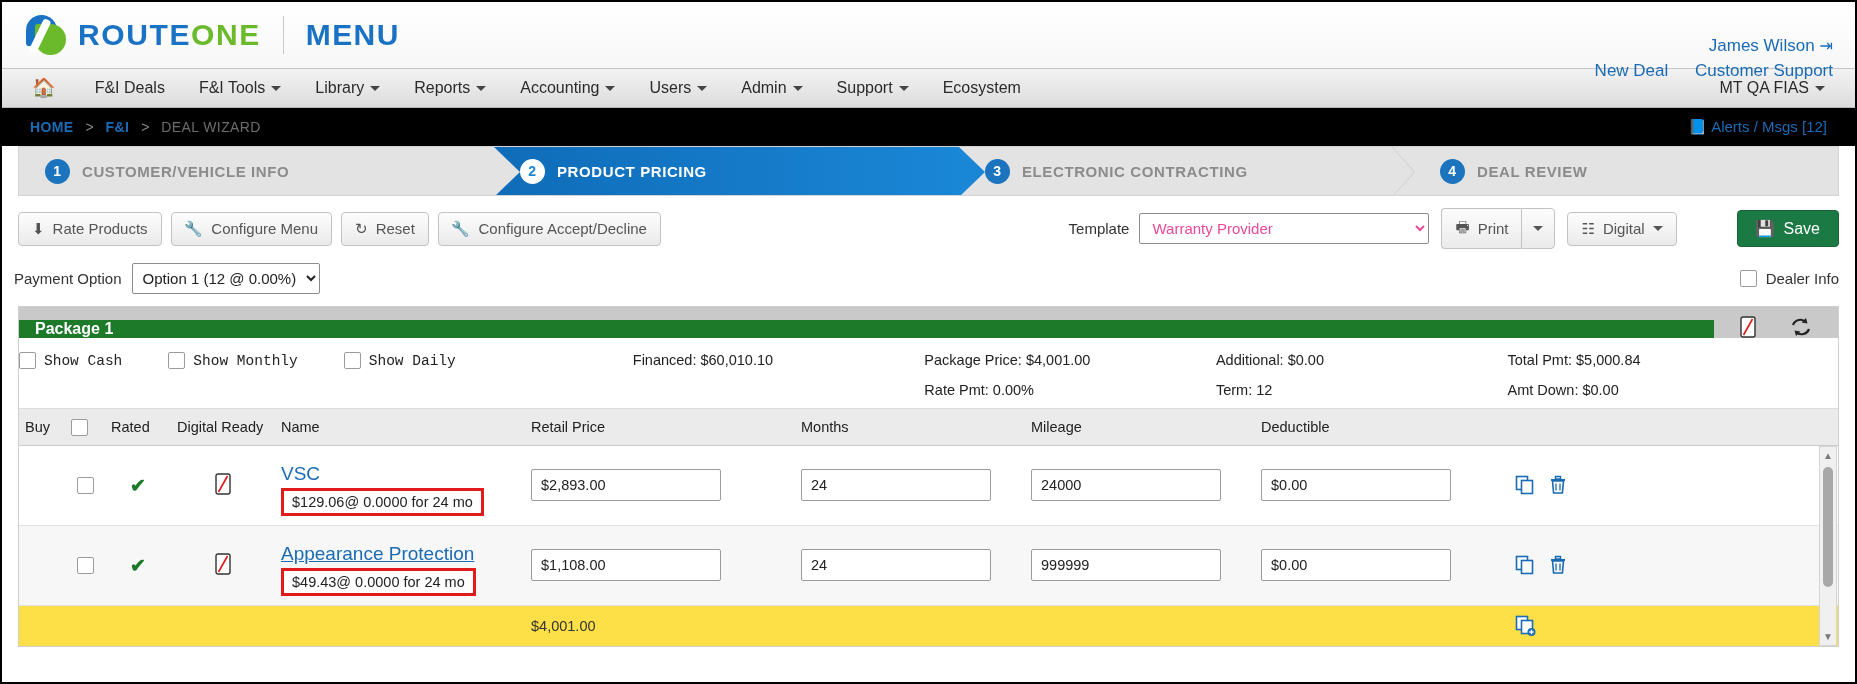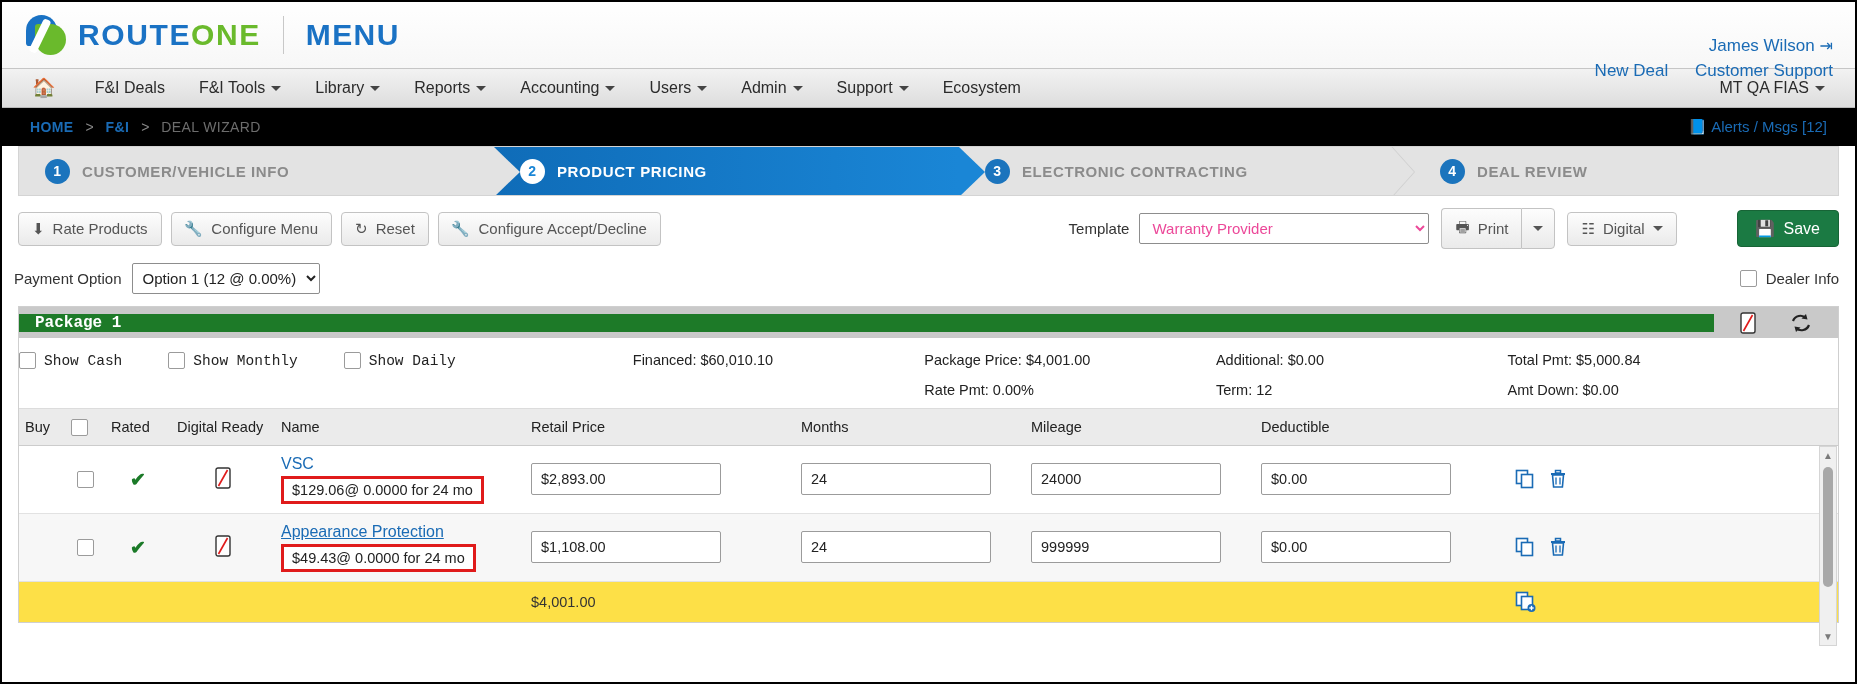--- a/index.html
+++ b/index.html
@@ -210,23 +210,22 @@
   }
   .cb {
     width:17px; height:17px; border:1px solid #9b9b9b;
     background:#fff; border-radius:2px; display:inline-block;
     vertical-align:middle; cursor:pointer; flex:none;
   }
 
   
   .panel { margin:0 16px; border:1px solid #cfcfcf; background:#fff; }
   .pkg-head {
-    height:31px; display:flex; align-items:center;
+    height:31px; display:flex; align-items:flex-end;
     background:#c9c9c9;
-    font-family:Liberation Mono, monospace;
   }
   .pkg-title {
     background:#1d7a28; color:#fff; font-weight:bold; font-size:16px;
     display:flex; align-items:center; padding:0 16px;
     flex:1;
   }
   .pkg-icons { display:flex; align-items:center; gap:34px; padding:0 26px; }
   .pkg-icons .ic { cursor:pointer; line-height:0; }
 
   .summary {
@@ -255,21 +254,21 @@
   .col-cb  { width:40px; text-align:center; }
   .col-rated { width:66px; text-align:center; }
   .col-dr { width:104px; text-align:center; }
   .col-name { width:250px; }
   .col-price { width:270px; }
   .col-months { width:230px; }
   .col-mileage { width:230px; }
   .col-ded { width:250px; }
   .col-act { }
   .check { color:#1b7a28; font-size:19px; font-weight:bold; }
-  .prod-link { color:#1a6bb5; font-size:16px; text-decoration:none; display:block; margin-bottom:3px; }
+  .prod-link { color:#1a6bb5; font-size:19px; text-decoration:none; display:block; margin-bottom:3px;margin-top:8px; }
   .prod-link.underline { text-decoration:underline; }
   .pay-hl {
     display:inline-block; border:3px solid #e01b1b;
     padding:3px 8px; font-size:14.5px; color:#222; background:#fff;
   }
   .cell-input {
     width:190px; height:32px;
     border:1px solid #9b9b9b; border-radius:2px;
     background:#fff; font-size:14.5px; padding:3px 9px;
     font-family:"Liberation Sans", sans-serif; color:#222;

